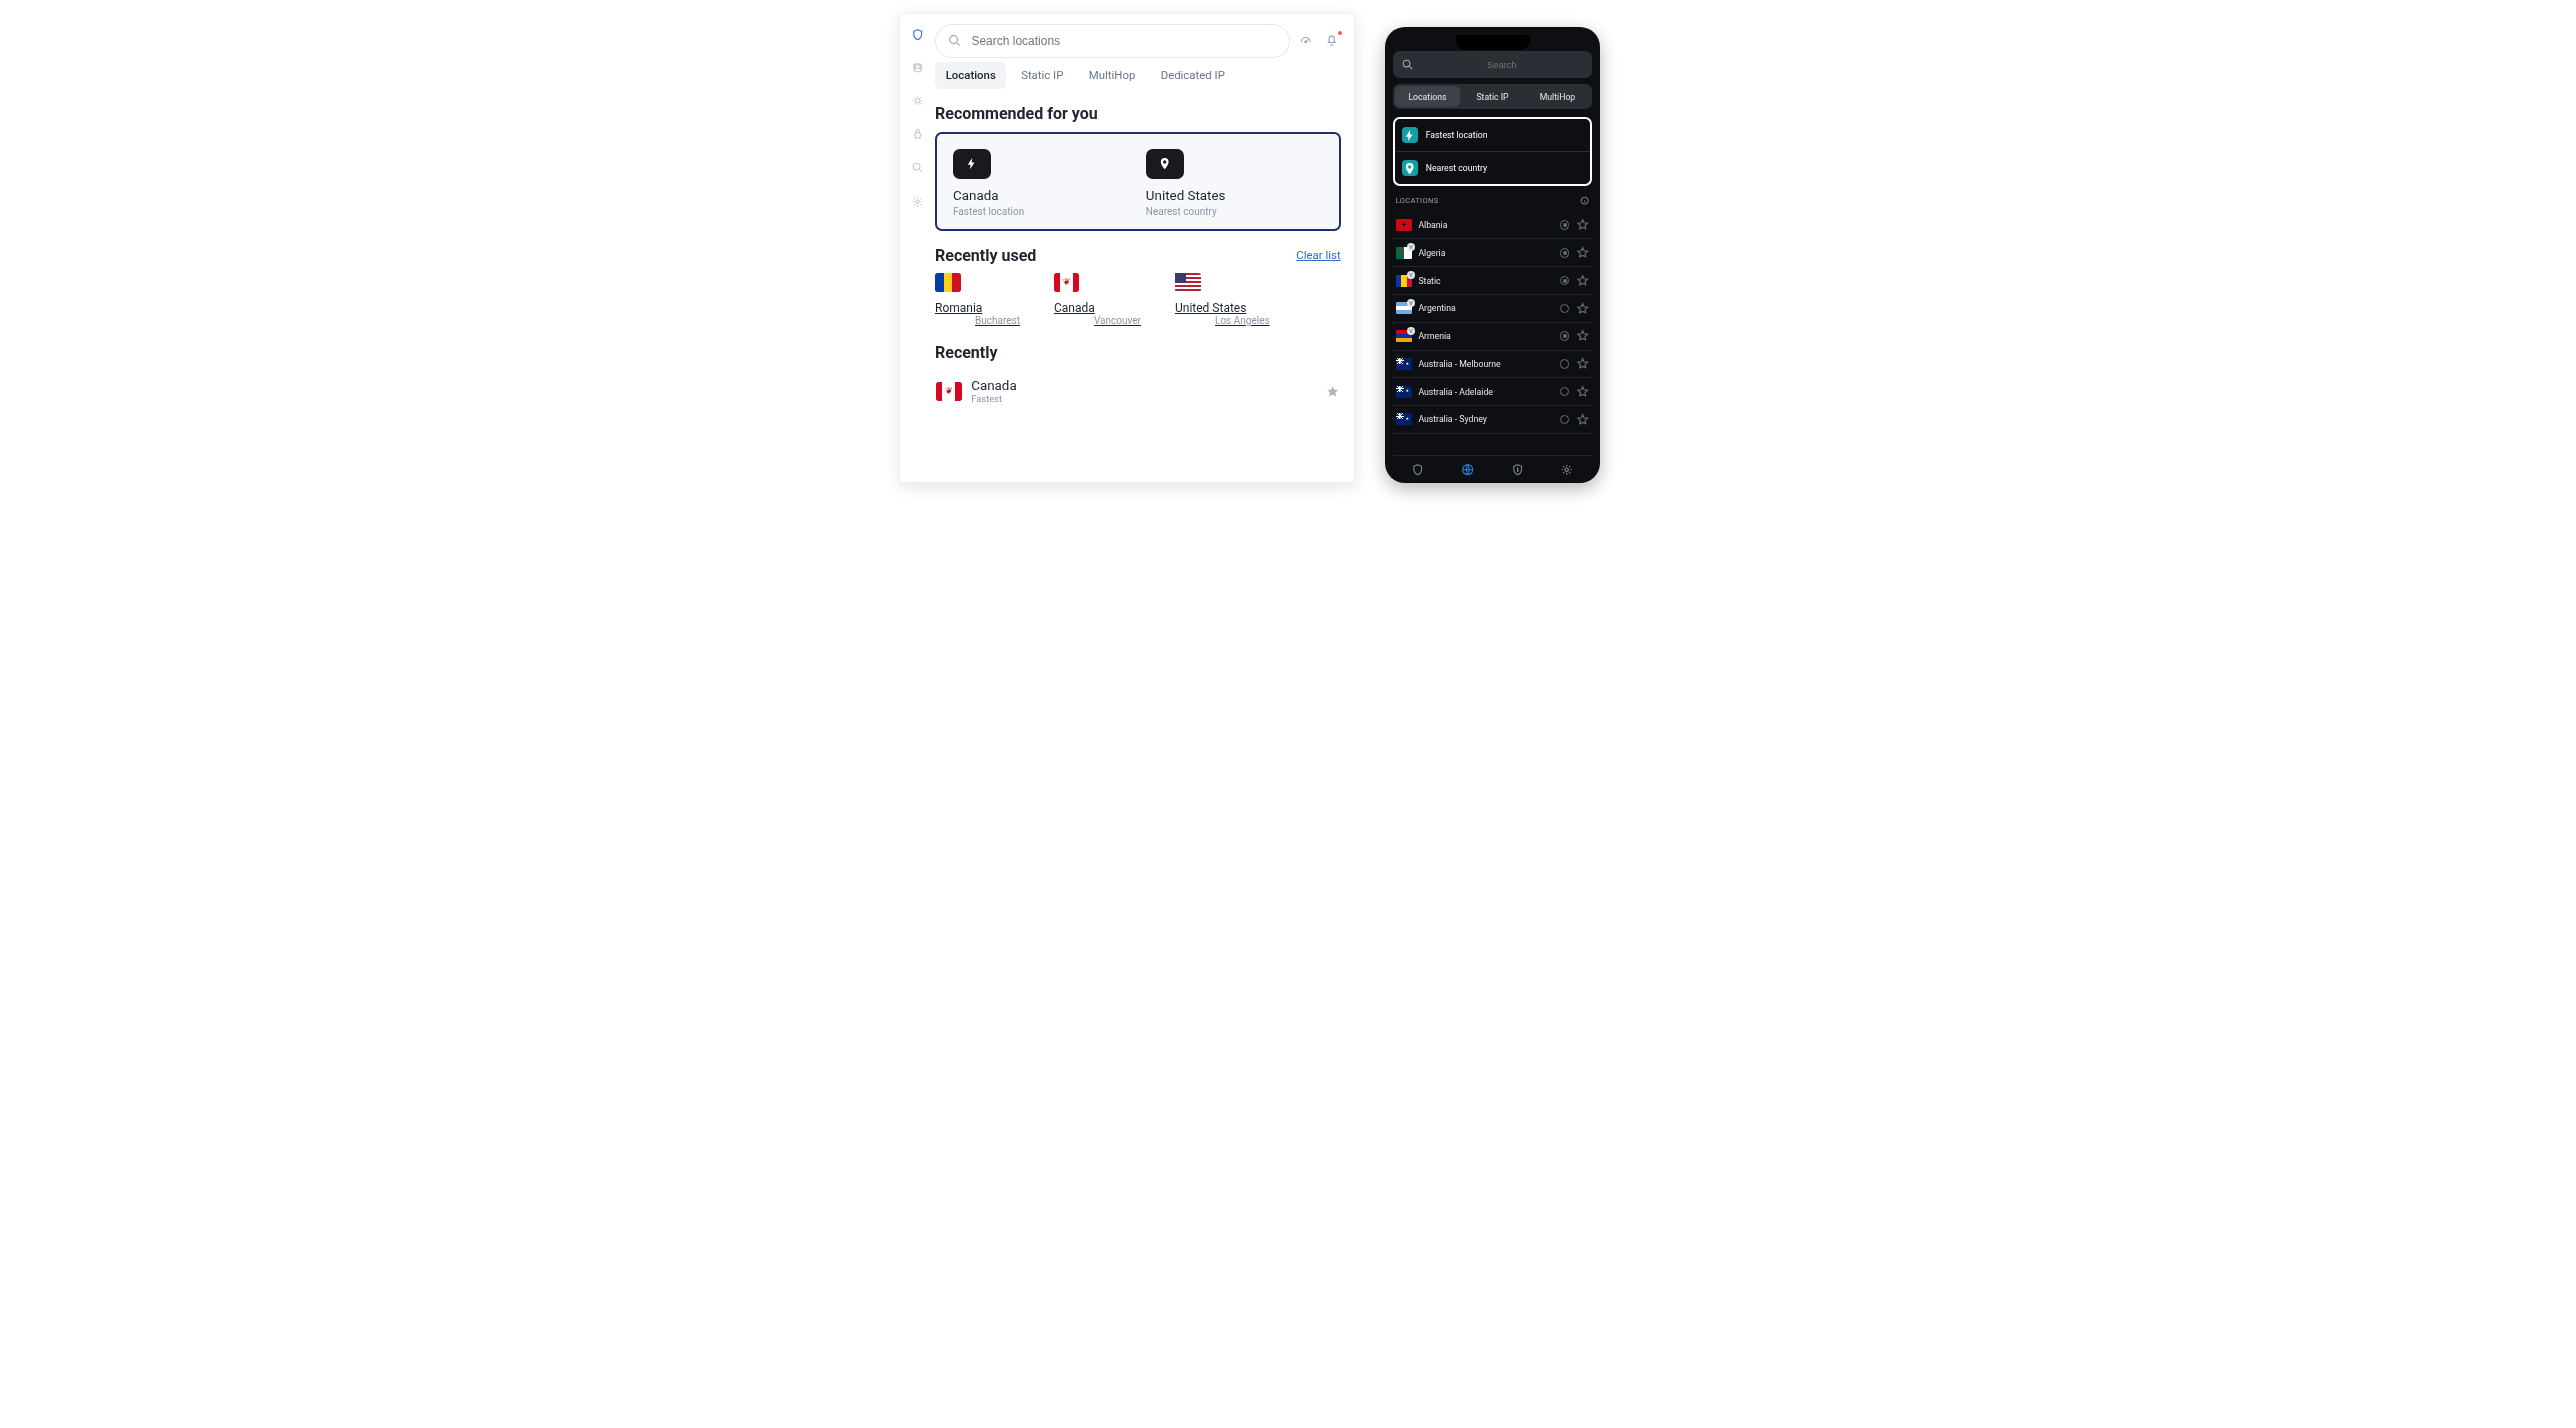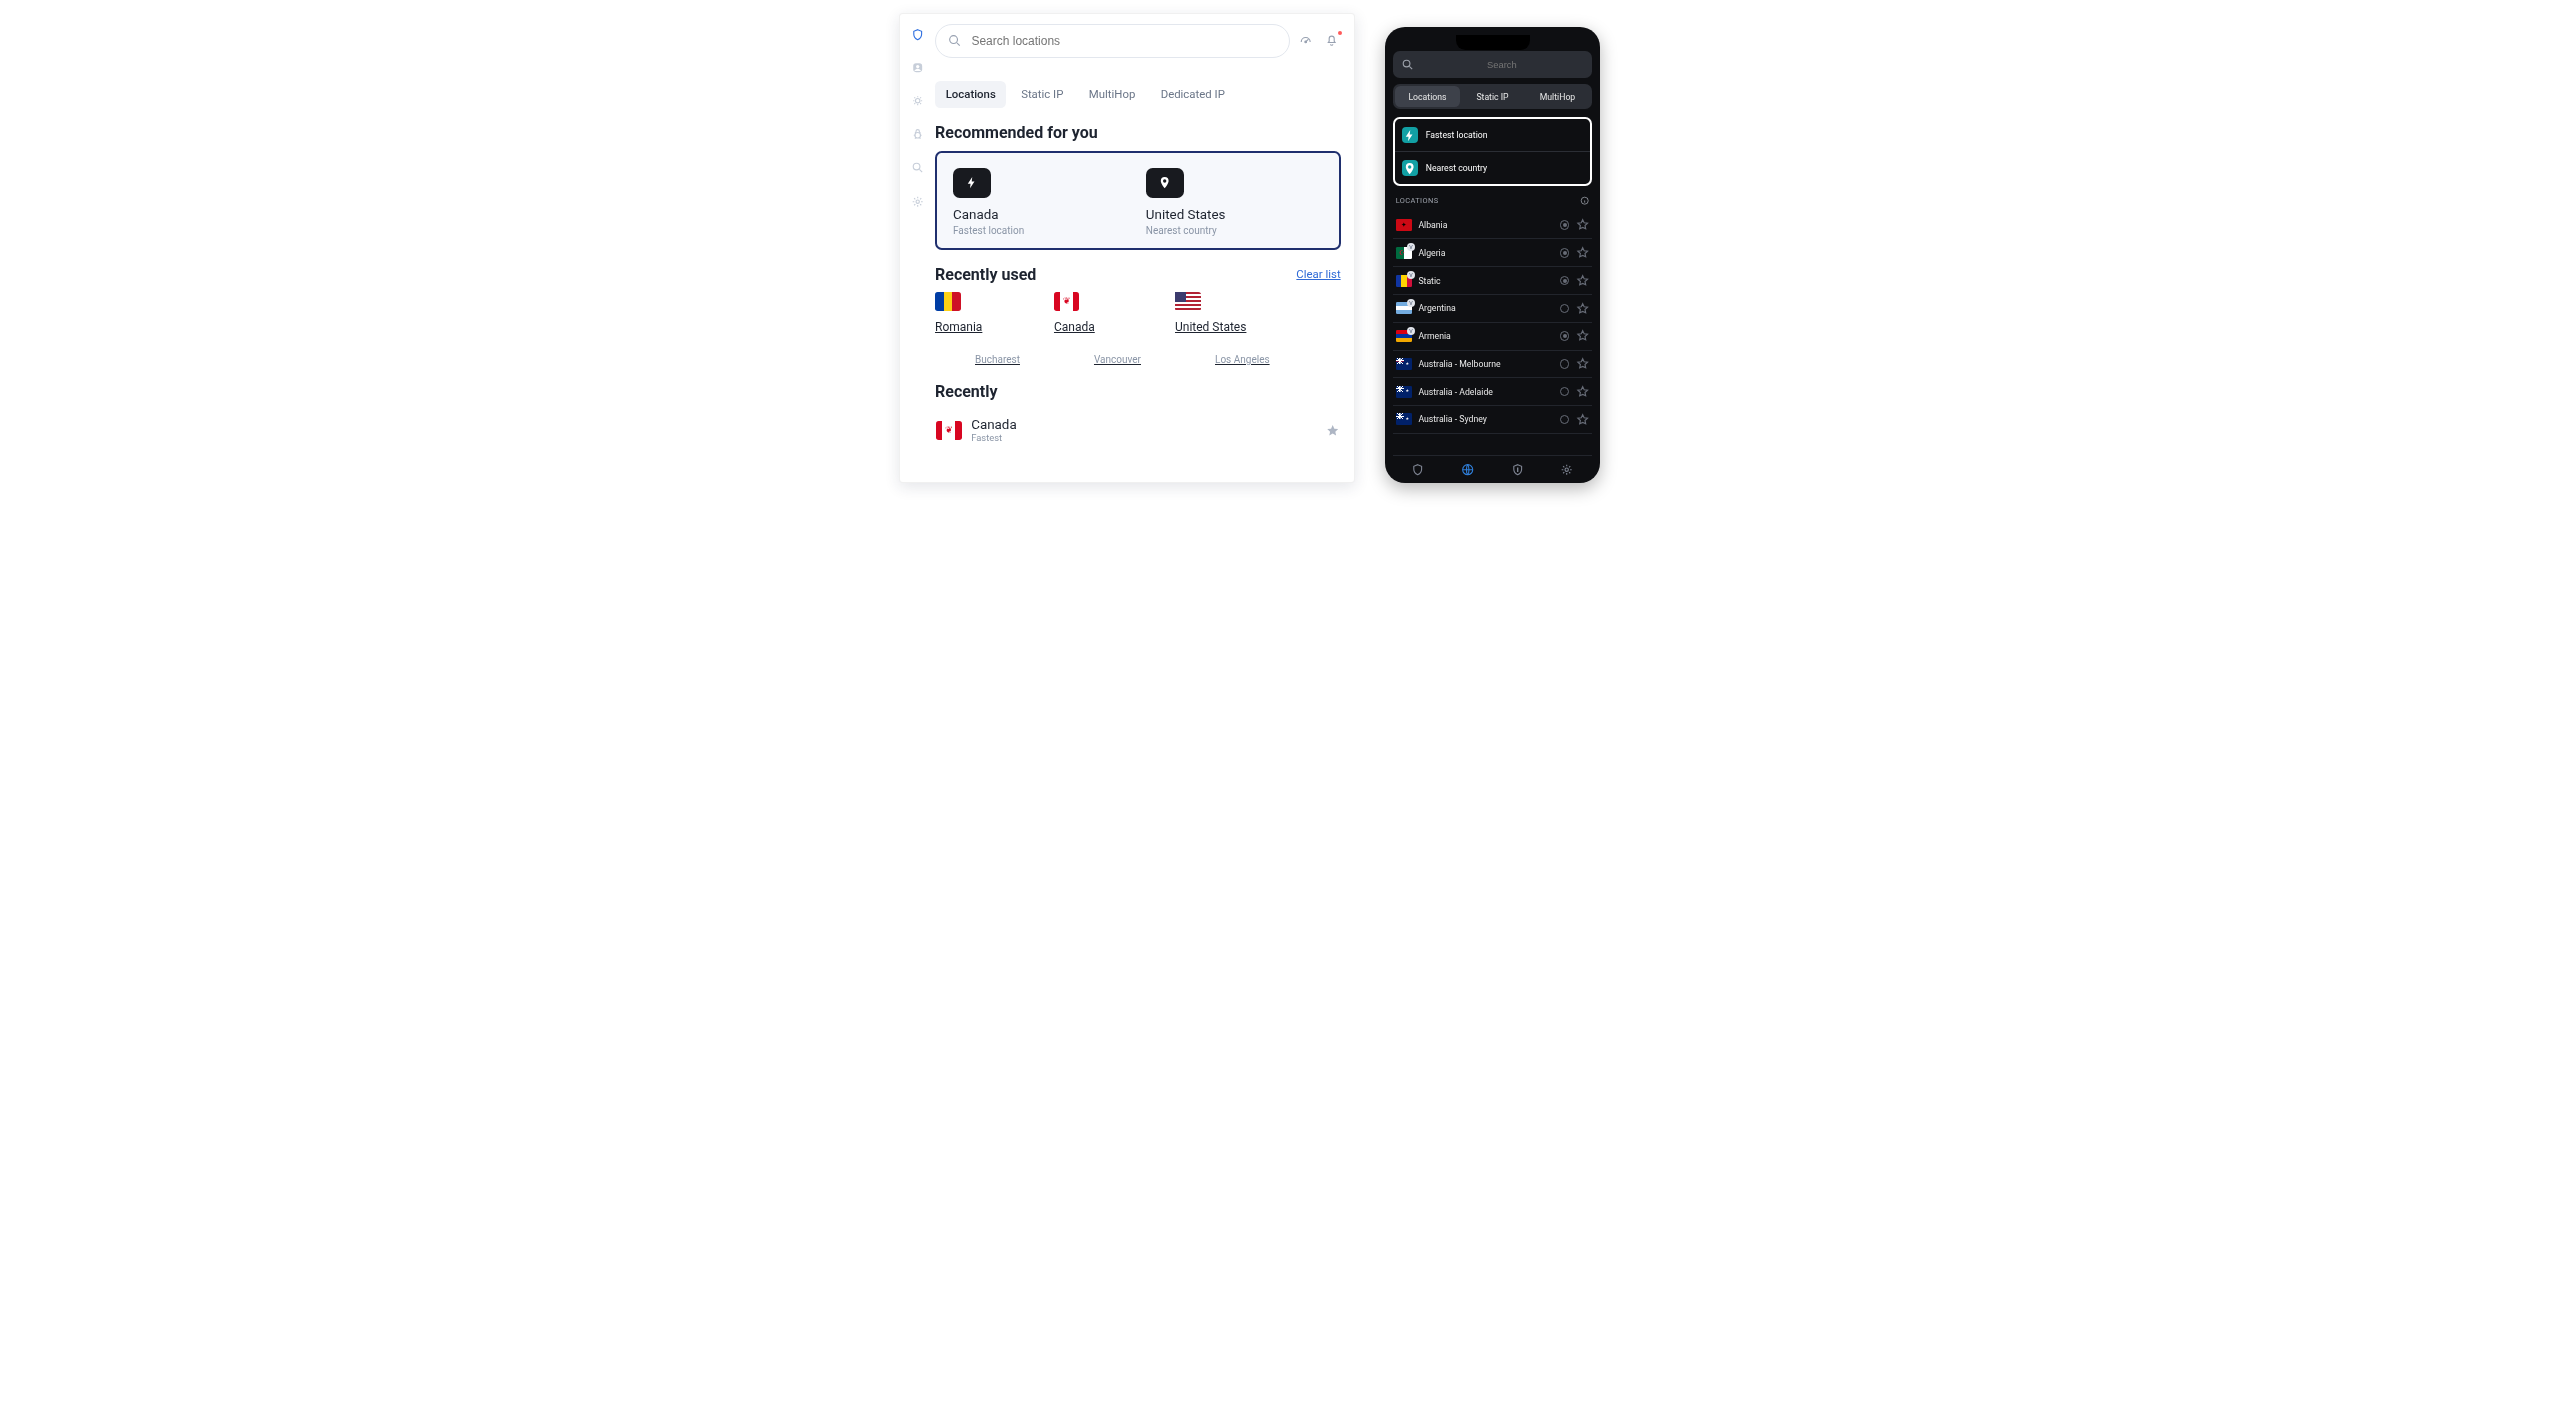--- a/index.html
+++ b/index.html
@@ -58,21 +58,21 @@
   }
   .sidebar .icon.active { color: var(--accent); }
   .main {
     flex: 1;
     padding: 9.4px 13.4px 13.4px 0;
   }
   .searchrow {
     display: flex;
     align-items: center;
     gap: 9.4px;
-    margin-bottom: 23px;
+    margin-bottom: 4px;
   }
   .search {
     flex: 1;
     display: flex;
     align-items: center;
     border: 0.7px solid var(--border);
     border-radius: 20px;
     padding: 8px 12px;
     gap: 8px;
     color: var(--muted);
@@ -162,21 +162,21 @@
   }
   .card {
     cursor: pointer;
     text-decoration: underline;
   }
   .card .flag {
     width: 25.5px; height: 19px; border-radius: 2.7px;
     margin-bottom: 9.4px;
   }
   .card .title { font-size: 12px; color: var(--text); }
-  .card .sub { font-size: 10px; color: var(--muted); margin-top: 20px; padding-left: 40px; }
+  .card .sub { font-size: 10px; color: var(--muted); margin-top: 0; padding-left: 40px; }
 
   .favrow {
     display: flex;
     align-items: center;
     gap: 9.4px;
     padding: 6.7px 1.3px;
     cursor: pointer;
   }
   .favrow .flag { width: 25.5px; height: 19px; border-radius: 2.7px; }
   .favrow .info { flex: 1; }

